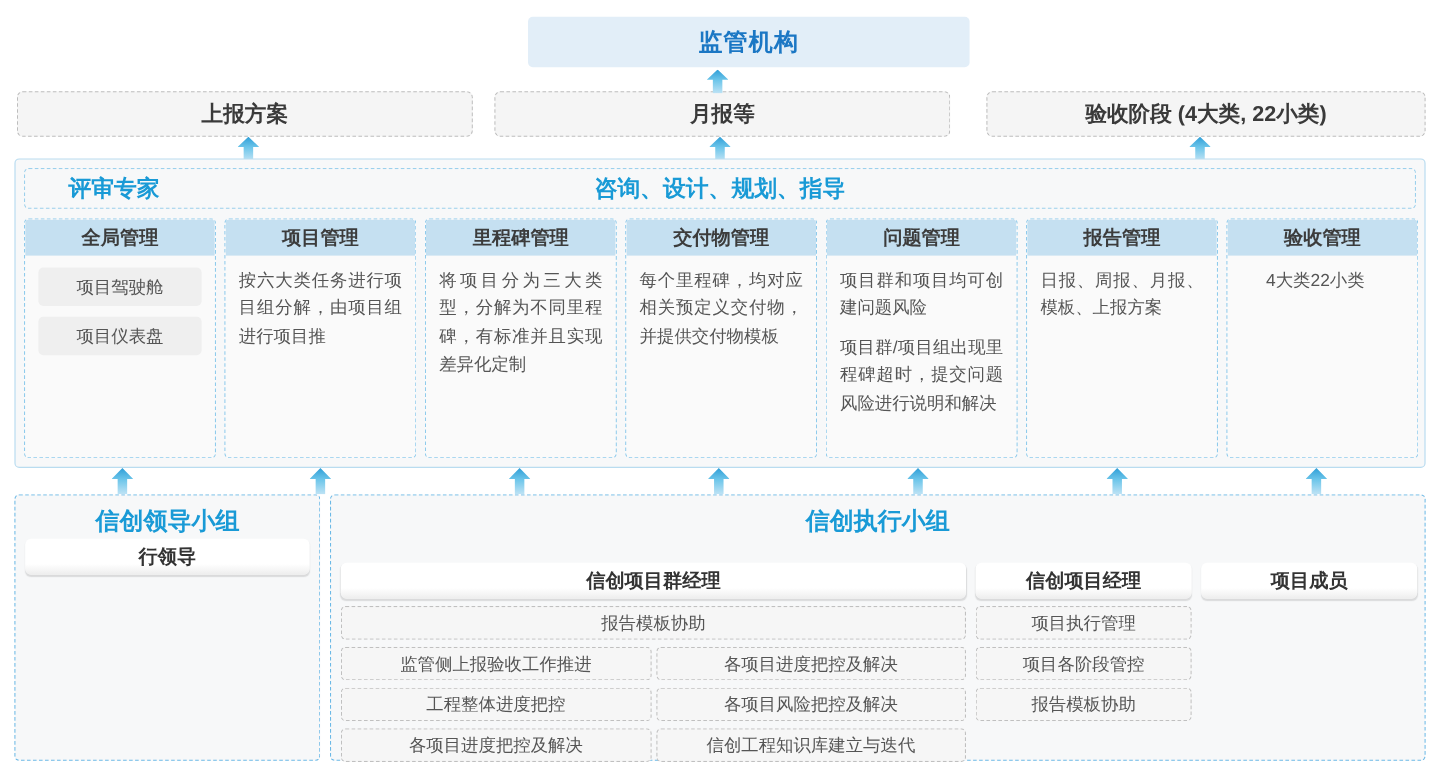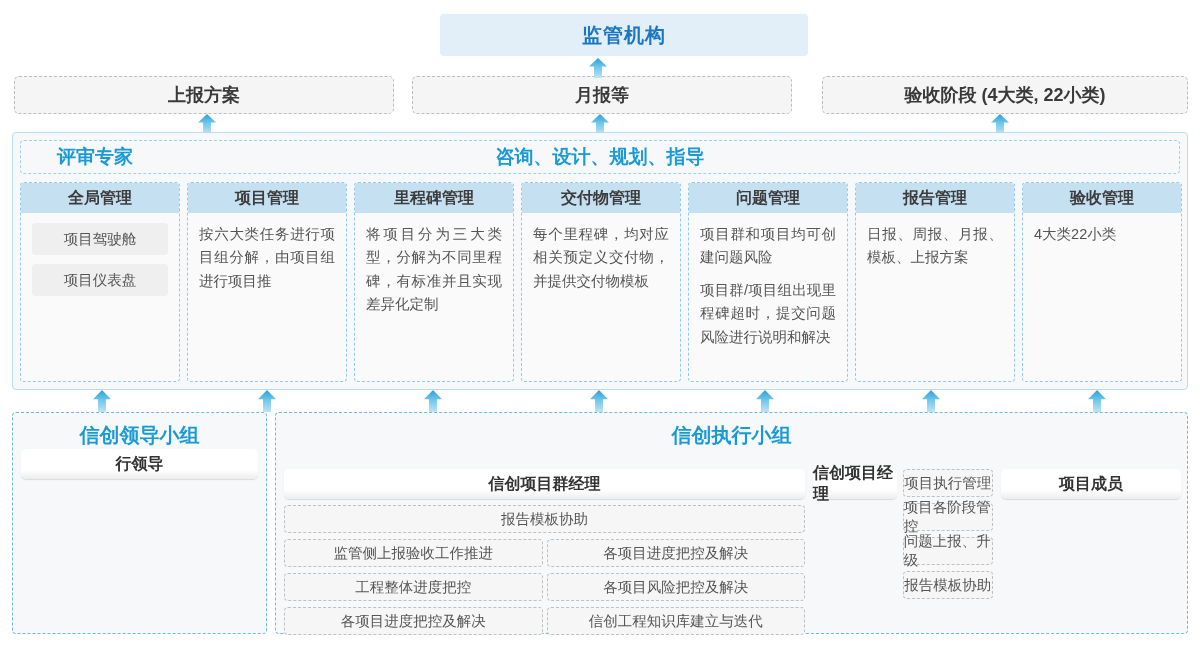--- a/index.html
+++ b/index.html
@@ -94,21 +94,21 @@
   }
   .module-body {
     flex: 1;
     padding: 10px 11px 8px 11px;
     display: flex; flex-direction: column; gap: 9px;
   }
   .module-para {
     font-size: 14.5px; line-height: 1.62; color: #555;
     text-align: justify; text-justify: inter-character;
   }
-  .module-para.nojustify { text-align: left; }
+  .module-para.nojustify { text-align: left; margin-left: 21px; }
   .pill {
     background: #efefef;
     border-radius: 4px;
     height: 32px;
     display: flex; align-items: center; justify-content: center;
     font-size: 14.5px; color: #555;
   }
 
   
   #bottom-band { position: absolute; left: 12px; top: 412px; width: 1176px; height: 222px; }
@@ -149,21 +149,21 @@
 
   
   #leader-list { display: flex; flex-direction: column; gap: 6px; margin-top: 2px; }
 
   
   #exec-body { position: absolute; left: 8px; top: 36px; width: 897px; }
   #exec-grid { display: flex; gap: 8px; margin-top: 20px; }
   #pgm-col { width: 521px; display: flex; flex-direction: column; gap: 6px; }
   #pgm-sub { display: flex; gap: 4px; }
   #pgm-sub .role-col { flex: 1 1 0; }
-  #pm-col     { width: 180px; display: flex; flex-direction: row; gap: 6px; }
+  #pm-col     { width: 180px; display: flex; flex-direction: column; gap: 6px; }
   #member-col { width: 180px; display: flex; flex-direction: column; gap: 6px; }
 </style>
 </head>
 <body>
 
 <div id="top-authority">
   <span>监管机构</span>
 </div>
 
 <div id="report-row">
@@ -272,21 +272,20 @@
                 <div class="role-item">信创工程知识库建立与迭代</div>
               </div>
           </div>
         </div>
 
         <div id="pm-col">
           <div class="role-head">信创项目经理</div>
           <div class="role-col" id="pm-list">
               <div class="role-item">项目执行管理</div>
               <div class="role-item">项目各阶段管控</div>
-              <div class="role-item">问题上报、升级</div>
               <div class="role-item">报告模板协助</div>
             </div>
         </div>
 
         <div id="member-col">
           <div class="role-head">项目成员</div>
         </div>
 
       </div>
     </div>

